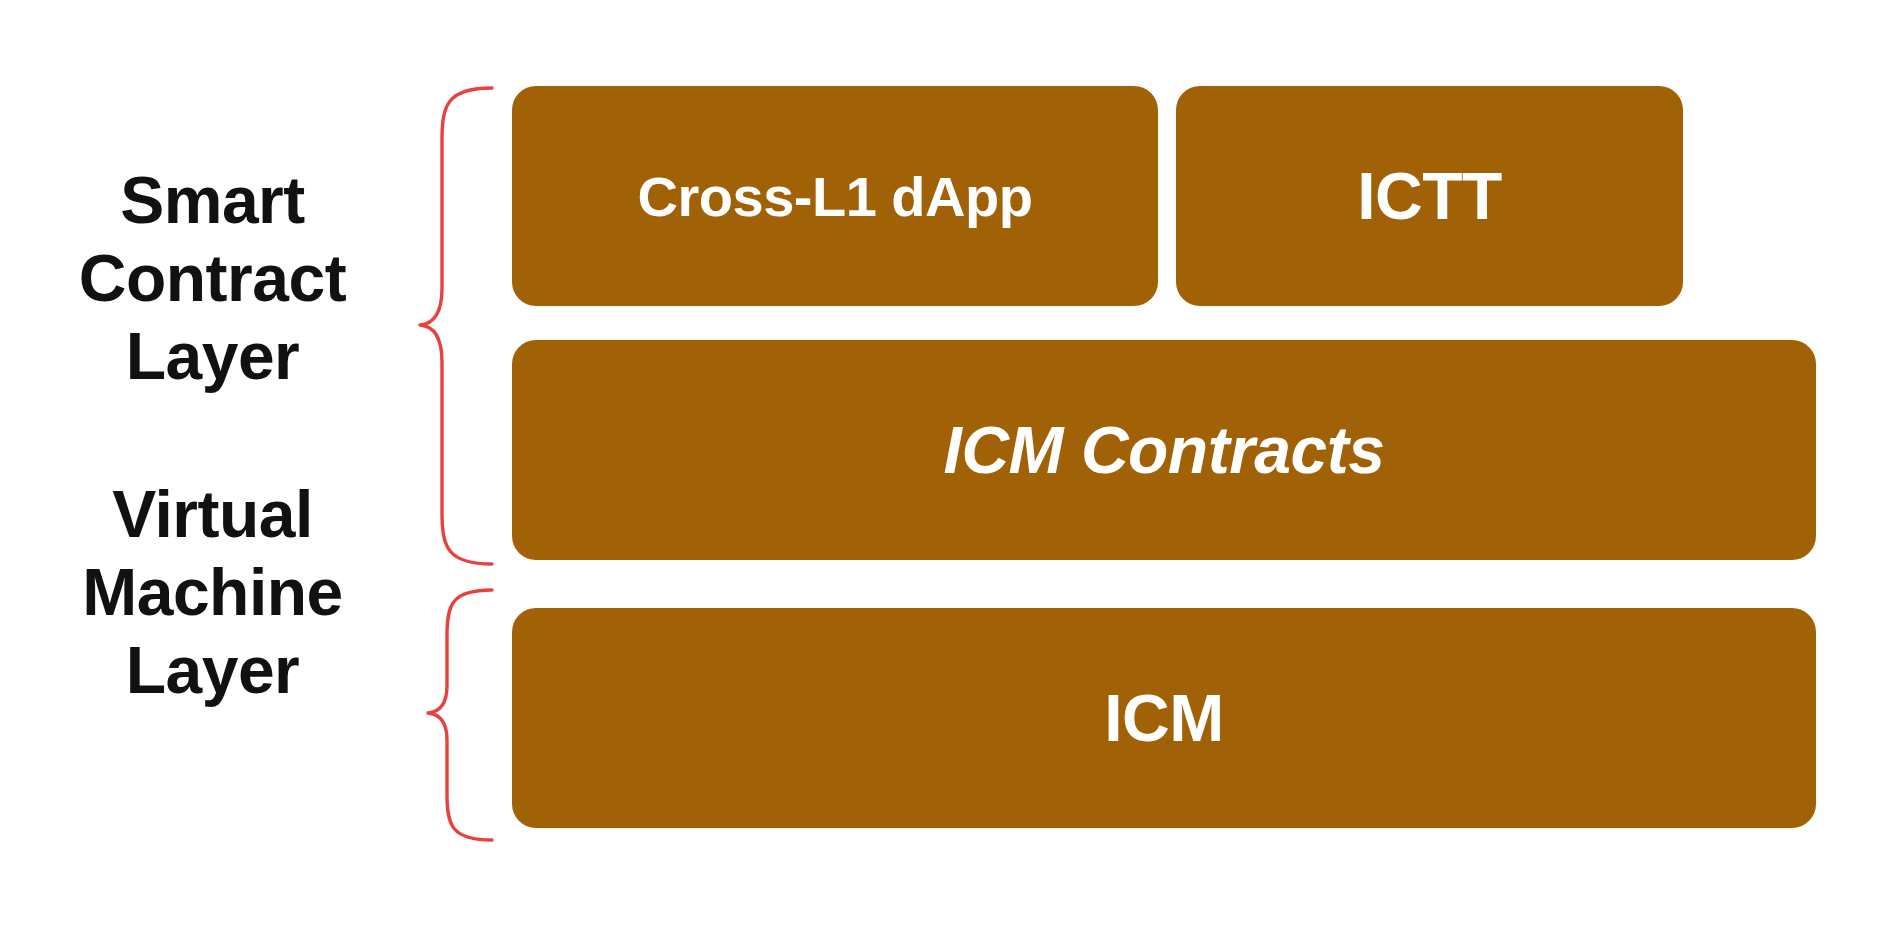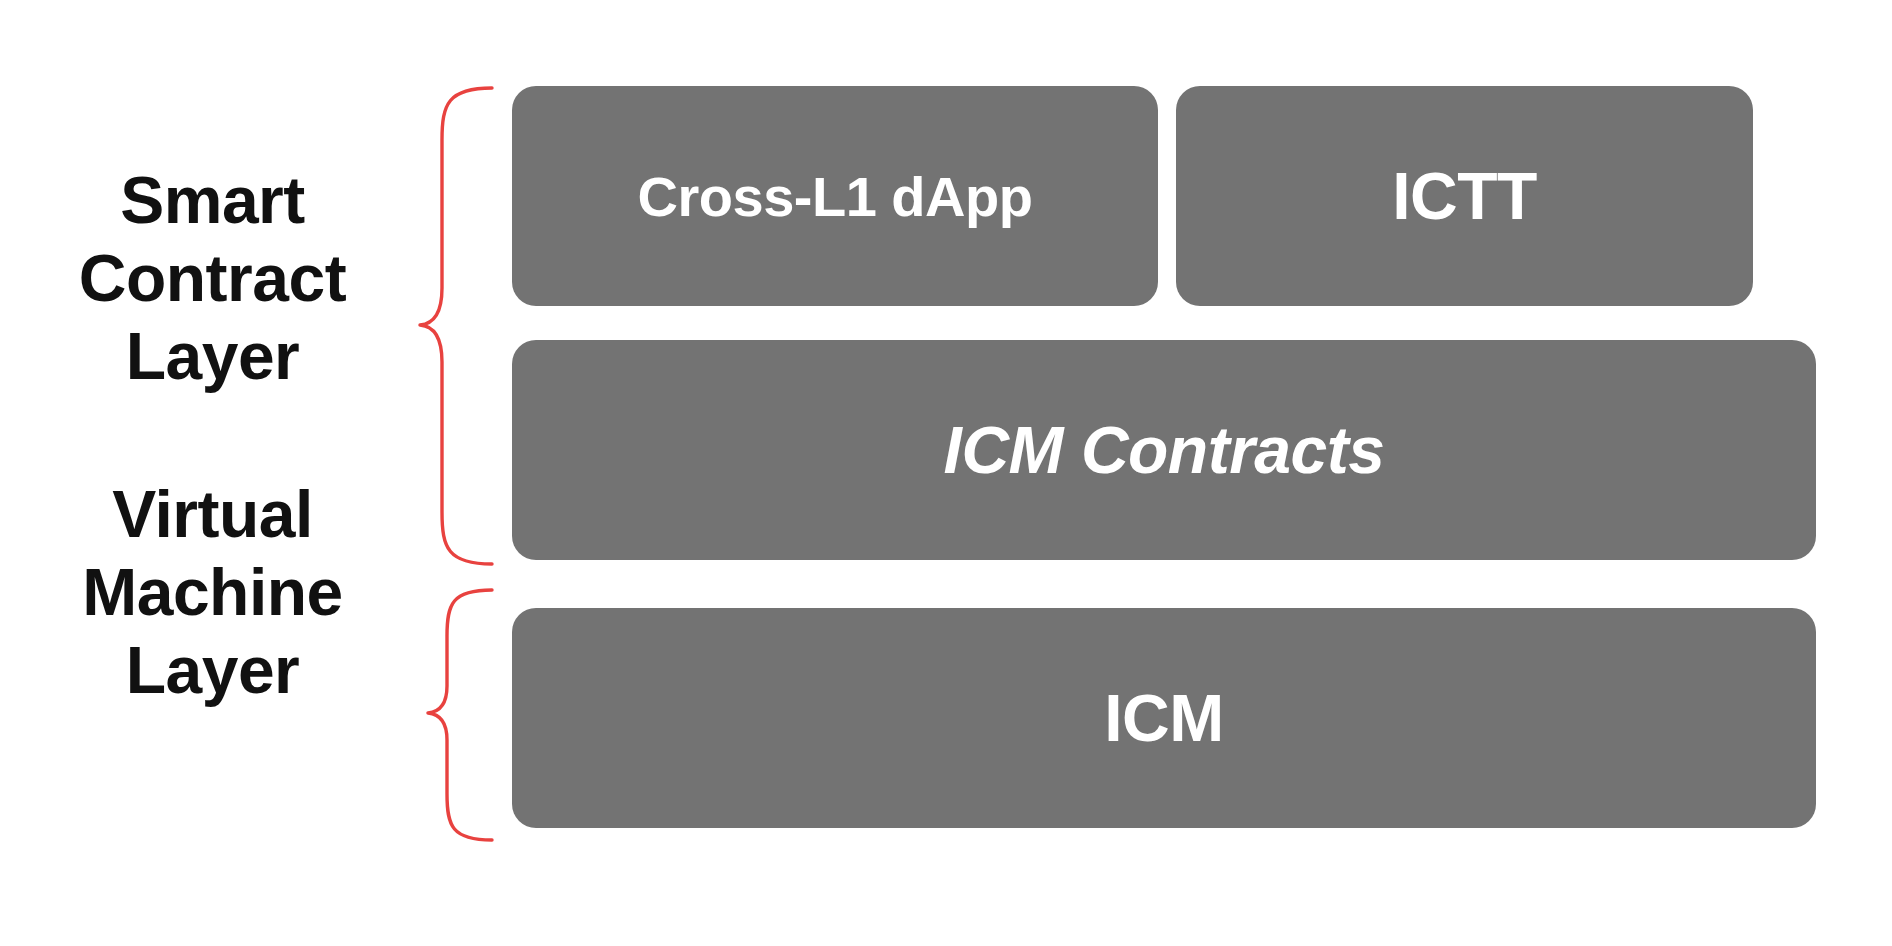--- a/index.html
+++ b/index.html
@@ -51,21 +51,21 @@
     fill: none;
     stroke: #E8423F;
     stroke-width: 3.4;
     stroke-linecap: round;
     stroke-linejoin: round;
   }
 
   
   .node-box {
     position: absolute;
-    background: #737373;
+    background: #a16207;
     border-radius: 24px;
     display: flex;
     align-items: center;
     justify-content: center;
     color: #ffffff;
     font-weight: 700;
     letter-spacing: -0.5px;
     box-sizing: border-box;
     padding: 0 18px;
     text-align: center;
@@ -74,21 +74,21 @@
   #box-cross-l1-dapp {
     left: 512px;
     top: 86px;
     width: 646px;
     height: 220px;
     font-size: 56px;
   }
   #box-ictt {
     left: 1176px;
     top: 86px;
-    width: 577px;
+    width: 507px;
     height: 220px;
     font-size: 66px;
   }
   #box-icm-contracts {
     left: 512px;
     top: 340px;
     width: 1304px;
     height: 220px;
     font-size: 66px;
     font-style: italic;

